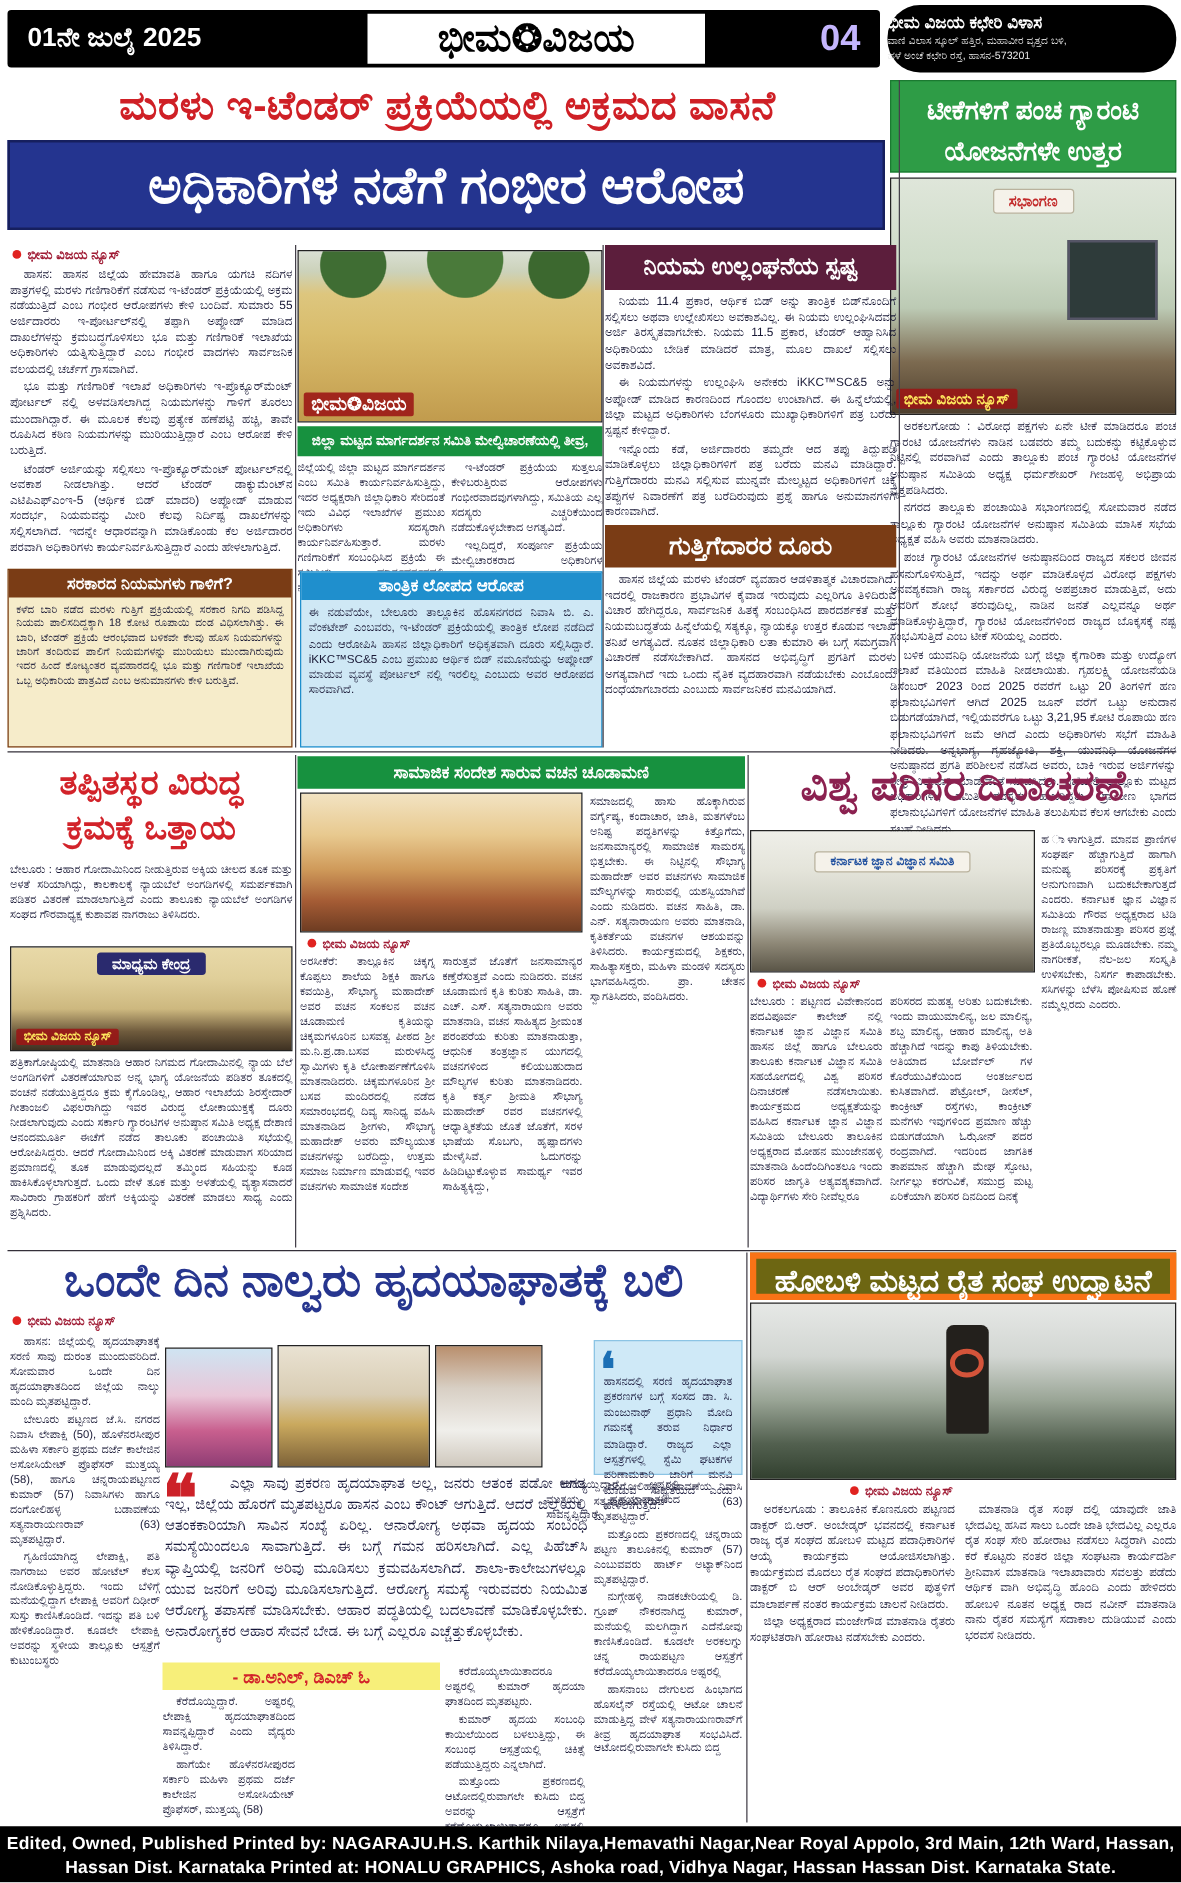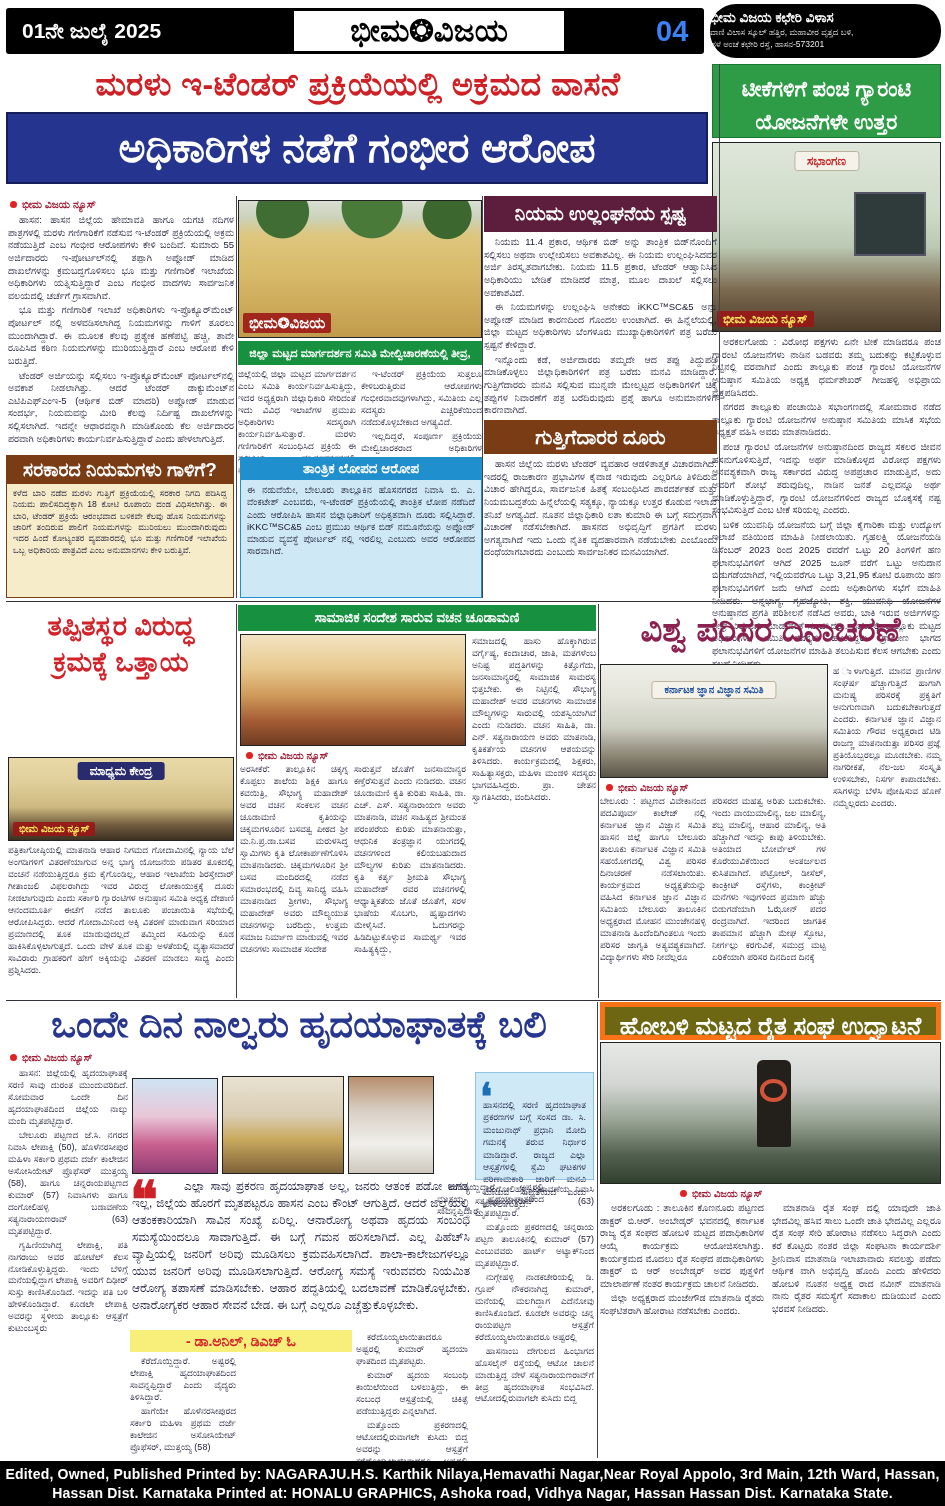--- a/index.html
+++ b/index.html
@@ -3,21 +3,21 @@
 <meta charset="utf-8">
 <style>
   html,body{margin:0;padding:0;background:#e8e8e8;}
   #page{position:relative;width:945px;height:1506px;background:#ffffff;margin:0 auto;
         font-family:Liberation Sans, sans-serif;overflow:hidden;}
   .abs{position:absolute;}
   
   .topbar{background:#000;border-radius:3px;color:#fff;}
   .date{font-size:21px;font-weight:bold;color:#fff;}
   .mastbox{background:#fff;color:#000;font-weight:bold;font-size:31px;text-align:center;}
-  .pagenum{font-size:29px;font-weight:bold;color:#3b82f6;}
+  .pagenum{font-size:29px;font-weight:bold;color:#c4b5fd;}
   .officepill{background:#000;border-radius:26px;color:#fff;padding-top:6px;box-sizing:border-box;}
   .officepill .t{font-size:13.5px;font-weight:bold;}
   .officepill .a{font-size:8.5px;line-height:1.45;color:#e8e8e8;}
   
   .kicker{color:#cf2026;font-weight:bold;font-size:32px;text-align:center;letter-spacing:.5px;}
   .mainbanner{background:#24348f;border:2px solid #161f5e;color:#fff;font-weight:bold;font-size:41px;
               text-align:center;box-sizing:border-box;}
   .greenbox{background:#2e9c46;border:1px solid #1b7a31;color:#fff;font-weight:bold;font-size:21px;
             text-align:center;line-height:1.55;box-sizing:border-box;padding-top:8px;}
   .greenbar{background:#17913f;color:#fff;font-weight:bold;text-align:center;box-sizing:border-box;}
@@ -112,21 +112,21 @@
 
   <div class="abs byline" style="left:10px;top:198px;">
     <span class="dot"></span><span>ಭೀಮ ವಿಜಯ ನ್ಯೂಸ್</span>
   </div>
   <div class="abs bt" style="left:8px;top:214px;width:226px;height:238px;">
     <p>ಹಾಸನ: ಹಾಸನ ಜಿಲ್ಲೆಯ ಹೇಮಾವತಿ ಹಾಗೂ ಯಗಚಿ ನದಿಗಳ ಪಾತ್ರಗಳಲ್ಲಿ ಮರಳು ಗಣಿಗಾರಿಕೆಗೆ ನಡೆಸುವ ಇ-ಟೆಂಡರ್ ಪ್ರಕ್ರಿಯೆಯಲ್ಲಿ ಅಕ್ರಮ ನಡೆಯುತ್ತಿದೆ ಎಂಬ ಗಂಭೀರ ಆರೋಪಗಳು ಕೇಳಿ ಬಂದಿವೆ. ಸುಮಾರು 55 ಅರ್ಜಿದಾರರು ಇ-ಪೋರ್ಟಲ್‌ನಲ್ಲಿ ತಪ್ಪಾಗಿ ಅಪ್ಲೋಡ್ ಮಾಡಿದ ದಾಖಲೆಗಳನ್ನು ಕ್ರಮಬದ್ಧಗೊಳಿಸಲು ಭೂ ಮತ್ತು ಗಣಿಗಾರಿಕೆ ಇಲಾಖೆಯ ಅಧಿಕಾರಿಗಳು ಯತ್ನಿಸುತ್ತಿದ್ದಾರೆ ಎಂಬ ಗಂಭೀರ ವಾದಗಳು ಸಾರ್ವಜನಿಕ ವಲಯದಲ್ಲಿ ಚರ್ಚೆಗೆ ಗ್ರಾಸವಾಗಿವೆ.</p>
     <p>ಭೂ ಮತ್ತು ಗಣಿಗಾರಿಕೆ ಇಲಾಖೆ ಅಧಿಕಾರಿಗಳು ಇ-ಪ್ರೊಕ್ಯೂರ್‌ಮೆಂಟ್ ಪೋರ್ಟಲ್ ನಲ್ಲಿ ಅಳವಡಿಸಲಾಗಿದ್ದ ನಿಯಮಗಳನ್ನು ಗಾಳಿಗೆ ತೂರಲು ಮುಂದಾಗಿದ್ದಾರೆ. ಈ ಮೂಲಕ ಕೆಲವು ಪ್ರತ್ಯೇಕ ಹಣೆಪಟ್ಟಿ ಹಚ್ಚಿ, ತಾವೇ ರೂಪಿಸಿದ ಕಠಿಣ ನಿಯಮಗಳನ್ನು ಮುರಿಯುತ್ತಿದ್ದಾರೆ ಎಂಬ ಆರೋಪ ಕೇಳಿ ಬರುತ್ತಿದೆ.</p>
     <p>ಟೆಂಡರ್ ಅರ್ಜಿಯನ್ನು ಸಲ್ಲಿಸಲು ಇ-ಪ್ರೊಕ್ಯೂರ್‌ಮೆಂಟ್ ಪೋರ್ಟಲ್‌ನಲ್ಲಿ ಅವಕಾಶ ನೀಡಲಾಗಿತ್ತು. ಆದರೆ ಟೆಂಡರ್ ಡಾಕ್ಯುಮೆಂಟ್‌ನ ಎಟಿಪಿಎಫ್‌ಎಂಇ-5 (ಆರ್ಥಿಕ ಬಿಡ್ ಮಾದರಿ) ಅಪ್ಲೋಡ್ ಮಾಡುವ ಸಂದರ್ಭ, ನಿಯಮವನ್ನು ಮೀರಿ ಕೆಲವು ನಿರ್ದಿಷ್ಟ ದಾಖಲೆಗಳನ್ನು ಸಲ್ಲಿಸಲಾಗಿದೆ. ಇದನ್ನೇ ಆಧಾರವನ್ನಾಗಿ ಮಾಡಿಕೊಂಡು ಕೆಲ ಅರ್ಜಿದಾರರ ಪರವಾಗಿ ಅಧಿಕಾರಿಗಳು ಕಾರ್ಯನಿರ್ವಹಿಸುತ್ತಿದ್ದಾರೆ ಎಂದು ಹೇಳಲಾಗುತ್ತಿದೆ.</p>
   </div>
   <div class="abs tanbox" style="left:6px;top:455px;width:228px;height:143px;">
-    <div class="brownbar" style="font-size:19px;padding:3px 16px;">ಸರಕಾರದ ನಿಯಮಗಳು ಗಾಳಿಗೆ?</div>
+    <div class="brownbar" style="font-size:13px;padding:3px 16px;">ಸರಕಾರದ ನಿಯಮಗಳು ಗಾಳಿಗೆ?</div>
     <div class="boxbody" style="font-size:8.6px;">ಕಳೆದ ಬಾರಿ ನಡೆದ ಮರಳು ಗುತ್ತಿಗೆ ಪ್ರಕ್ರಿಯೆಯಲ್ಲಿ ಸರಕಾರ ನಿಗದಿ ಪಡಿಸಿದ್ದ ನಿಯಮ ಪಾಲಿಸದಿದ್ದಕ್ಕಾಗಿ 18 ಕೋಟಿ ರೂಪಾಯಿ ದಂಡ ವಿಧಿಸಲಾಗಿತ್ತು. ಈ ಬಾರಿ, ಟೆಂಡರ್ ಪ್ರಕ್ರಿಯೆ ಆರಂಭವಾದ ಬಳಿಕವೇ ಕೆಲವು ಹೊಸ ನಿಯಮಗಳನ್ನು ಜಾರಿಗೆ ತಂದಿರುವ ಪಾಲಿಗೆ ನಿಯಮಗಳನ್ನು ಮುರಿಯಲು ಮುಂದಾಗಿರುವುದು ಇದರ ಹಿಂದೆ ಕೋಟ್ಯಂತರ ವ್ಯವಹಾರದಲ್ಲಿ ಭೂ ಮತ್ತು ಗಣಿಗಾರಿಕೆ ಇಲಾಖೆಯ ಒಬ್ಬ ಅಧಿಕಾರಿಯ ಪಾತ್ರವಿದೆ ಎಂಬ ಅನುಮಾನಗಳು ಕೇಳಿ ಬರುತ್ತಿವೆ.</div>
   </div>
 
   <div class="abs photo ph-sand" style="left:238px;top:200px;width:244px;height:138px;">
     <div class="wmchip" style="font-size:15px;">ಭೀಮ❂ವಿಜಯ</div>
   </div>
   <div class="abs greenbar" style="left:238px;top:341px;width:244px;height:24px;line-height:24px;font-size:11px;">ಜಿಲ್ಲಾ ಮಟ್ಟದ ಮಾರ್ಗದರ್ಶನ ಸಮಿತಿ ಮೇಲ್ವಿಚಾರಣೆಯಲ್ಲಿ ತೀವ್ರ, ಗಮನ ಅಗತ್ಯ</div>
   <div class="abs bt small" style="left:238px;top:369px;width:118px;height:84px;">ಜಿಲ್ಲೆಯಲ್ಲಿ ಜಿಲ್ಲಾ ಮಟ್ಟದ ಮಾರ್ಗದರ್ಶನ ಎಂಬ ಸಮಿತಿ ಕಾರ್ಯನಿರ್ವಹಿಸುತ್ತಿದ್ದು, ಇದರ ಅಧ್ಯಕ್ಷರಾಗಿ ಜಿಲ್ಲಾಧಿಕಾರಿ ಸೇರಿದಂತೆ ಇದು ವಿವಿಧ ಇಲಾಖೆಗಳ ಪ್ರಮುಖ ಅಧಿಕಾರಿಗಳು ಸದಸ್ಯರಾಗಿ ಕಾರ್ಯನಿರ್ವಹಿಸುತ್ತಾರೆ. ಮರಳು ಗಣಿಗಾರಿಕೆಗೆ ಸಂಬಂಧಿಸಿದ ಪ್ರಕ್ರಿಯೆ ಈ ಸಮಿತಿಯ ಮಾರ್ಗದರ್ಶನದಲ್ಲಿ ನಡೆಯಬೇಕು. ಈ ಹಿನ್ನೆಲೆಯಲ್ಲಿ, ಈ</div>
   <div class="abs bt small" style="left:361px;top:369px;width:121px;height:84px;">
     <p>ಇ-ಟೆಂಡರ್ ಪ್ರಕ್ರಿಯೆಯ ಸುತ್ತಲೂ ಕೇಳಿಬರುತ್ತಿರುವ ಆರೋಪಗಳು ಗಂಭೀರವಾದವುಗಳಾಗಿದ್ದು, ಸಮಿತಿಯ ಎಲ್ಲ ಸದಸ್ಯರು ಎಚ್ಚರಿಕೆಯಿಂದ ನಡೆದುಕೊಳ್ಳಬೇಕಾದ ಅಗತ್ಯವಿದೆ.</p>
@@ -150,20 +150,21 @@
 
   <div class="abs vline" style="left:236px;top:196px;height:402px;"></div>
   <div class="abs vline" style="left:482px;top:196px;height:402px;"></div>
   <div class="abs vline" style="left:719px;top:64px;height:534px;"></div>
   <div class="abs hline" style="left:6px;top:601px;width:935px;"></div>
 
   <div class="abs redhead" style="left:8px;top:608px;width:226px;font-size:27px;line-height:1.35;">
     <div>ತಪ್ಪಿತಸ್ಥರ ವಿರುದ್ಧ</div>
     <div>ಕ್ರಮಕ್ಕೆ ಒತ್ತಾಯ</div>
   </div>
+  <div class="abs bt small" style="left:8px;top:690px;width:226px;height:66px;">ಬೇಲೂರು : ಆಹಾರ ಗೋದಾಮಿನಿಂದ ನೀಡುತ್ತಿರುವ ಅಕ್ಕಿಯ ಚೀಲದ ತೂಕ ಮತ್ತು ಅಳತೆ ಸರಿಯಾಗಿದ್ದು, ಕಾಲಕಾಲಕ್ಕೆ ನ್ಯಾಯಬೆಲೆ ಅಂಗಡಿಗಳಲ್ಲಿ ಸಮರ್ಪಕವಾಗಿ ಪಡಿತರ ವಿತರಣೆ ಮಾಡಲಾಗುತ್ತಿದೆ ಎಂದು ತಾಲೂಕು ನ್ಯಾಯಬೆಲೆ ಅಂಗಡಿಗಳ ಸಂಘದ ಗೌರವಾಧ್ಯಕ್ಷ ಕುಶಾವಪ ನಾಗರಾಜು ತಿಳಿಸಿದರು.</div>
   <div class="abs photo ph-press" style="left:8px;top:757px;width:226px;height:84px;">
     <div class="phbanner" style="top:4px;">ಮಾಧ್ಯಮ ಕೇಂದ್ರ</div>
     <div class="wmchip y" style="font-size:10px;">ಭೀಮ ವಿಜಯ ನ್ಯೂಸ್</div>
   </div>
   <div class="abs bt small" style="left:8px;top:845px;width:226px;height:152px;">ಪತ್ರಿಕಾಗೋಷ್ಠಿಯಲ್ಲಿ ಮಾತನಾಡಿ ಆಹಾರ ನಿಗಮದ ಗೋದಾಮಿನಲ್ಲಿ ನ್ಯಾಯ ಬೆಲೆ ಅಂಗಡಿಗಳಿಗೆ ವಿತರಣೆಯಾಗುವ ಅನ್ನ ಭಾಗ್ಯ ಯೋಜನೆಯ ಪಡಿತರ ತೂಕದಲ್ಲಿ ವಂಚನೆ ನಡೆಯುತ್ತಿದ್ದರೂ ಕ್ರಮ ಕೈಗೊಂಡಿಲ್ಲ, ಆಹಾರ ಇಲಾಖೆಯ ಶಿರಸ್ತೇದಾರ್ ಗೀತಾಂಜಲಿ ವಿಫಲರಾಗಿದ್ದು ಇವರ ವಿರುದ್ಧ ಲೋಕಾಯುಕ್ತಕ್ಕೆ ದೂರು ನೀಡಲಾಗುವುದು ಎಂದು ಸರ್ಕಾರಿ ಗ್ಯಾರಂಟಿಗಳ ಅನುಷ್ಠಾನ ಸಮಿತಿ ಅಧ್ಯಕ್ಷ ದೇಶಾಣಿ ಆನಂದಮೂರ್ತಿ ಈಚೆಗೆ ನಡೆದ ತಾಲೂಕು ಪಂಚಾಯಿತಿ ಸಭೆಯಲ್ಲಿ ಆರೋಪಿಸಿದ್ದರು. ಆದರೆ ಗೋದಾಮಿನಿಂದ ಅಕ್ಕಿ ವಿತರಣೆ ಮಾಡುವಾಗ ಸರಿಯಾದ ಪ್ರಮಾಣದಲ್ಲಿ ತೂಕ ಮಾಡುವುದಲ್ಲದೆ ತಮ್ಮಿಂದ ಸಹಿಯನ್ನು ಕೂಡ ಹಾಕಿಸಿಕೊಳ್ಳಲಾಗುತ್ತದೆ. ಒಂದು ವೇಳೆ ತೂಕ ಮತ್ತು ಅಳತೆಯಲ್ಲಿ ವ್ಯತ್ಯಾಸವಾದರೆ ಸಾವಿರಾರು ಗ್ರಾಹಕರಿಗೆ ಹೇಗೆ ಅಕ್ಕಿಯನ್ನು ವಿತರಣೆ ಮಾಡಲು ಸಾಧ್ಯ ಎಂದು ಪ್ರಶ್ನಿಸಿದರು.</div>
 
   <div class="abs greenbar" style="left:238px;top:605px;width:358px;height:26px;line-height:26px;font-size:13.5px;">ಸಾಮಾಜಿಕ ಸಂದೇಶ ಸಾರುವ ವಚನ ಚೂಡಾಮಣಿ</div>
   <div class="abs photo ph-vachana" style="left:240px;top:634px;width:226px;height:112px;"></div>
   <div class="abs byline" style="left:246px;top:750px;font-size:10px;">
     <span class="dot"></span><span>ಭೀಮ ವಿಜಯ ನ್ಯೂಸ್</span>
@@ -207,21 +208,21 @@
     <span class="bigq abs" style="left:0;top:-4px;">❝</span>
     <div class="pullq" style="padding-left:2px;text-indent:52px;">ಎಲ್ಲಾ ಸಾವು ಪ್ರಕರಣ ಹೃದಯಾಘಾತ ಅಲ್ಲ, ಜನರು ಆತಂಕ ಪಡೋ ಅಗತ್ಯ ಇಲ್ಲ, ಜಿಲ್ಲೆಯ ಹೊರಗೆ ಮೃತಪಟ್ಟರೂ ಹಾಸನ ಎಂಬ ಕೌಂಟ್ ಆಗುತ್ತಿದೆ. ಆದರೆ ಜಿಲ್ಲೆಯಲ್ಲಿ ಆತಂಕಕಾರಿಯಾಗಿ ಸಾವಿನ ಸಂಖ್ಯೆ ಏರಿಲ್ಲ. ಆನಾರೋಗ್ಯ ಅಥವಾ ಹೃದಯ ಸಂಬಂಧಿ ಸಮಸ್ಯೆಯಿಂದಲೂ ಸಾವಾಗುತ್ತಿದೆ. ಈ ಬಗ್ಗೆ ಗಮನ ಹರಿಸಲಾಗಿದೆ. ಎಲ್ಲ ಪಿಹೆಚ್‌ಸಿ ವ್ಯಾಪ್ತಿಯಲ್ಲಿ ಜನರಿಗೆ ಅರಿವು ಮೂಡಿಸಲು ಕ್ರಮವಹಿಸಲಾಗಿದೆ. ಶಾಲಾ-ಕಾಲೇಜುಗಳಲ್ಲೂ ಯುವ ಜನರಿಗೆ ಅರಿವು ಮೂಡಿಸಲಾಗುತ್ತಿದೆ. ಆರೋಗ್ಯ ಸಮಸ್ಯೆ ಇರುವವರು ನಿಯಮಿತ ಆರೋಗ್ಯ ತಪಾಸಣೆ ಮಾಡಿಸಬೇಕು. ಆಹಾರ ಪದ್ಧತಿಯಲ್ಲಿ ಬದಲಾವಣೆ ಮಾಡಿಕೊಳ್ಳಬೇಕು. ಅನಾರೋಗ್ಯಕರ ಆಹಾರ ಸೇವನೆ ಬೇಡ. ಈ ಬಗ್ಗೆ ಎಲ್ಲರೂ ಎಚ್ಚೆತ್ತುಕೊಳ್ಳಬೇಕು.</div>
   </div>
   <div class="abs pqattr" style="left:130px;top:1330px;width:222px;height:22px;">- ಡಾ.ಅನಿಲ್, ಡಿಎಚ್ ಓ</div>
   <div class="abs bt small" style="left:437px;top:1182px;width:107px;height:140px;">
     <p>ಕೆರೆದೊಯ್ದಿದ್ದಾರೆ. ಅಷ್ಟರಲ್ಲಿ ಮುತ್ರಯ್ಯ ಹೃದಯಾಘಾತದಿಂದ ಸಾವನ್ನಪ್ಪಿದ್ದಾರೆ.</p>
   </div>
   <div class="abs bt small" style="left:475px;top:1184px;width:119px;height:274px;">
     <p>ದಂಗೋಲಿಹಳ್ಳ ಬಡಾವಣೆಯ ನಿವಾಸಿ ಸತ್ಯನಾರಾಯಣರಾವ್ (63) ಮೃತಪಟ್ಟಿದ್ದಾರೆ.</p>
     <p>ಮತ್ತೊಂದು ಪ್ರಕರಣದಲ್ಲಿ ಚನ್ನರಾಯ ಪಟ್ಟಣ ತಾಲೂಕಿನಲ್ಲಿ ಕುಮಾರ್ (57) ಎಂಬುವವರು ಹಾರ್ಟ್ ಅಟ್ಯಾಕ್‌ನಿಂದ ಮೃತಪಟ್ಟಿದ್ದಾರೆ.</p>
-    <p>ನುಗ್ಗೇಹಳ್ಳಿ ನಾಡಕಚೇರಿಯಲ್ಲಿ ಡಿ. ಗ್ರೂಪ್ ನೌಕರನಾಗಿದ್ದ ಕುಮಾರ್, ಮನೆಯಲ್ಲಿ ಮಲಗಿದ್ದಾಗ ಎದೆನೋವು ಕಾಣಿಸಿಕೊಂಡಿದೆ. ಕೂಡಲೇ ಅವರನ್ನು ಚನ್ನ ರಾಯಪಟ್ಟಣ ಆಸ್ಪತ್ರೆಗೆ ಕರೆದೊಯ್ಯಲಾಯಿತಾದರೂ ಅಷ್ಟರಲ್ಲಿ</p>
+    <p>ನುಗ್ಗೇಹಳ್ಳಿ ನಾಡಕಚೇರಿಯಲ್ಲಿ ಡಿ. ಗ್ರೂಪ್ ನೌಕರನಾಗಿದ್ದ ಕುಮಾರ್, ಮನೆಯಲ್ಲಿ ಮಲಗಿದ್ದಾಗ ಎದೆನೋವು ಕಾಣಿಸಿಕೊಂಡಿದೆ. ಕೂಡಲೇ ಅರಕಲಗ್ನು ಚನ್ನ ರಾಯಪಟ್ಟಣ ಆಸ್ಪತ್ರೆಗೆ ಕರೆದೊಯ್ಯಲಾಯಿತಾದರೂ ಅಷ್ಟರಲ್ಲಿ</p>
     <p>ಹಾಸನಾಂಬ ದೇಗುಲದ ಹಿಂಭಾಗದ ಹೊಸಲೈನ್ ರಸ್ತೆಯಲ್ಲಿ ಆಟೋ ಚಾಲನೆ ಮಾಡುತ್ತಿದ್ದ ವೇಳೆ ಸತ್ಯನಾರಾಯಣರಾವ್‌ಗೆ ತೀವ್ರ ಹೃದಯಾಘಾತ ಸಂಭವಿಸಿದೆ. ಆಟೋದಲ್ಲಿರುವಾಗಲೇ ಕುಸಿದು ಬಿದ್ದ</p>
   </div>
   <div class="abs bt small" style="left:130px;top:1356px;width:106px;height:102px;">
     <p>ಕೆರೆದೊಯ್ದಿದ್ದಾರೆ. ಅಷ್ಟರಲ್ಲಿ ಲೇಪಾಕ್ಷಿ ಹೃದಯಾಘಾತದಿಂದ ಸಾವನ್ನಪ್ಪಿದ್ದಾರೆ ಎಂದು ವೈದ್ಯರು ತಿಳಿಸಿದ್ದಾರೆ.</p>
     <p>ಹಾಗೆಯೇ ಹೊಳೆನರಸೀಪುರದ ಸರ್ಕಾರಿ ಮಹಿಳಾ ಪ್ರಥಮ ದರ್ಜೆ ಕಾಲೇಜಿನ ಅಸೋಸಿಯೇಟ್ ಪ್ರೊಫೆಸರ್, ಮುತ್ತಯ್ಯ (58)</p>
   </div>
   <div class="abs bt small" style="left:356px;top:1332px;width:112px;height:126px;">
     <p>ಕರೆದೊಯ್ಯಲಾಯಿತಾದರೂ ಅಷ್ಟರಲ್ಲಿ ಕುಮಾರ್ ಹೃದಯಾ ಘಾತದಿಂದ ಮೃತಪಟ್ಟರು.</p>
     <p>ಕುಮಾರ್ ಹೃದಯ ಸಂಬಂಧಿ ಕಾಯಿಲೆಯಿಂದ ಬಳಲುತ್ತಿದ್ದು, ಈ ಸಂಬಂಧ ಆಸ್ಪತ್ರೆಯಲ್ಲಿ ಚಿಕಿತ್ಸೆ ಪಡೆಯುತ್ತಿದ್ದರು ಎನ್ನಲಾಗಿದೆ.</p>
     <p>ಮತ್ತೊಂದು ಪ್ರಕರಣದಲ್ಲಿ ಆಟೋದಲ್ಲಿರುವಾಗಲೇ ಕುಸಿದು ಬಿದ್ದ ಅವರನ್ನು ಆಸ್ಪತ್ರೆಗೆ ಕರೆದೊಯ್ಯಲಾಯಿತಾದರೂ ಅಷ್ಟರಲ್ಲಿ ಮೃತಪಟ್ಟಿದ್ದರು.</p>

